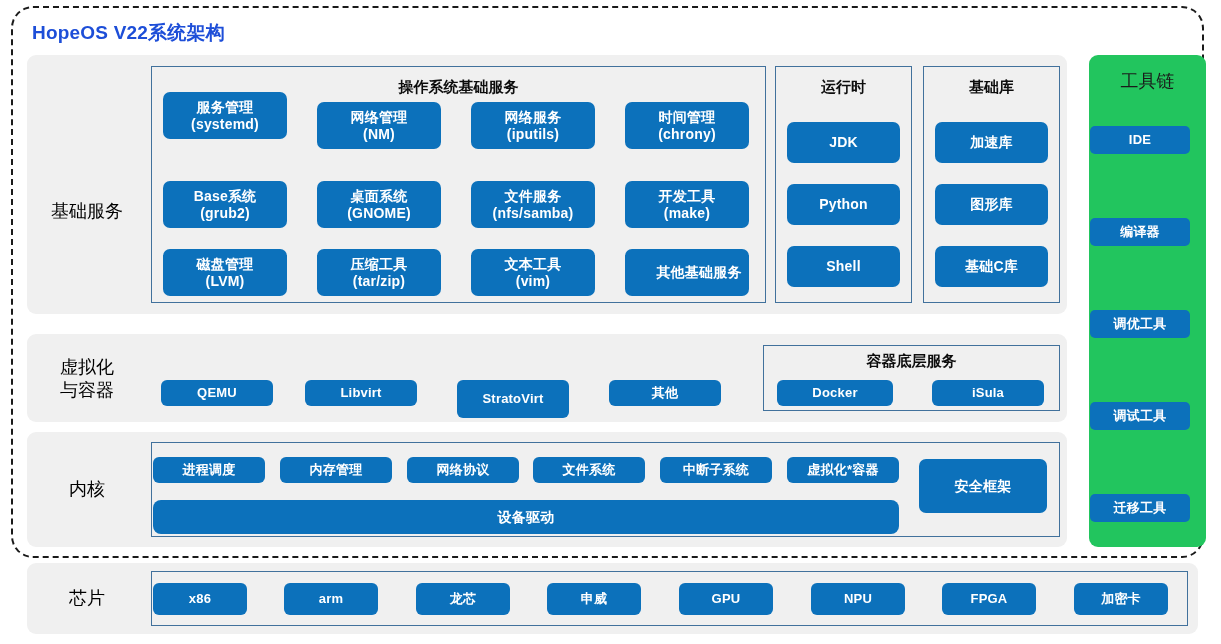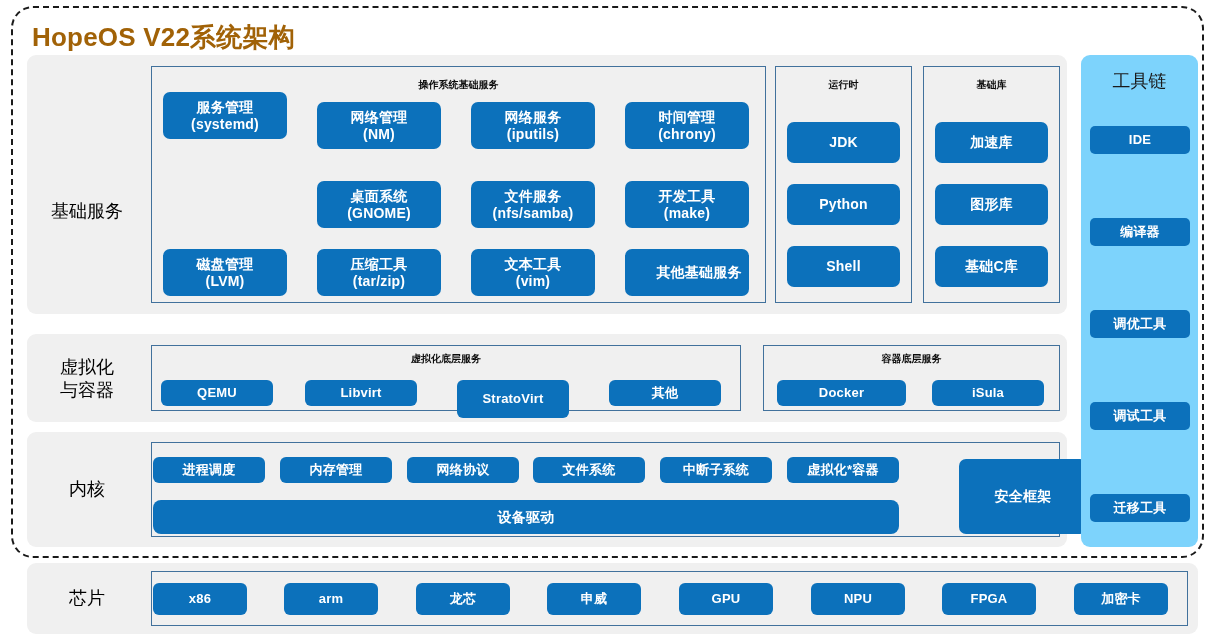--- a/index.html
+++ b/index.html
@@ -31,23 +31,23 @@
     border: 2px dashed #1a1a1a;
     border-radius: 22px;
     box-sizing: border-box;
     pointer-events: none;
   }
 
   .page-title {
     position: absolute;
     left: 32px;
     top: 20px;
-    font-size: 26px;
+    font-size: 19px;
     font-weight: bold;
-    color: #a16207;
+    color: #1d4ed8;
     letter-spacing: .2px;
     white-space: nowrap;
   }
 
   
   .band {
     position: absolute;
     background: #f0f0f0;
     border-radius: 9px;
     box-sizing: border-box;
@@ -69,21 +69,21 @@
     position: absolute;
     background: #f0f0f0;
     border: 1px solid #41719c;
     box-sizing: border-box;
   }
   .panel-title {
     position: absolute;
     left: 0;
     right: 0;
     text-align: center;
-    font-size: 10px;
+    font-size: 15px;
     font-weight: bold;
     color: #0d0d0d;
     white-space: nowrap;
   }
 
   
   .chip {
     position: absolute;
     background: #0c71bb;
     color: #ffffff;
@@ -100,23 +100,24 @@
     letter-spacing: .2px;
   }
   .chip.two-line { font-size: 14px; }
   .chip.small { font-size: 13px; border-radius: 6px; }
   .chip.tool { font-size: 13px; border-radius: 5px; }
   .chip.wide { border-radius: 8px; }
 
   
   .toolchain-band {
     position: absolute;
-    background: #7dd3fc;
+    background: #22c55e;
     border-radius: 9px;
     box-sizing: border-box;
+    margin-left: 8px;
   }
   .toolchain-title {
     position: absolute;
     left: 0; right: 0;
     text-align: center;
     font-size: 18px;
     color: #1a1a1a;
     white-space: nowrap;
   }
 </style>
@@ -139,20 +140,22 @@
 
   <div class="chip two-line" style="left:163px; top:92px; width:124px; height:47px;">服务管理
 (systemd)</div>
   <div class="chip two-line" style="left:317px; top:102px; width:124px; height:47px;">网络管理
 (NM)</div>
   <div class="chip two-line" style="left:471px; top:102px; width:124px; height:47px;">网络服务
 (iputils)</div>
   <div class="chip two-line" style="left:625px; top:102px; width:124px; height:47px;">时间管理
 (chrony)</div>
 
+  <div class="chip two-line" style="left:163px; top:181px; width:124px; height:47px;">Base系统
+(grub2)</div>
   <div class="chip two-line" style="left:317px; top:181px; width:124px; height:47px;">桌面系统
 (GNOME)</div>
   <div class="chip two-line" style="left:471px; top:181px; width:124px; height:47px;">文件服务
 (nfs/samba)</div>
   <div class="chip two-line" style="left:625px; top:181px; width:124px; height:47px;">开发工具
 (make)</div>
 
   <div class="chip two-line" style="left:163px; top:249px; width:124px; height:47px;">磁盘管理
 (LVM)</div>
   <div class="chip two-line" style="left:317px; top:249px; width:124px; height:47px;">压缩工具
@@ -173,50 +176,47 @@
   </div>
   <div class="chip" style="left:935px; top:122px; width:113px; height:41px;">加速库</div>
   <div class="chip" style="left:935px; top:184px; width:113px; height:41px;">图形库</div>
   <div class="chip" style="left:935px; top:246px; width:113px; height:41px;">基础C库</div>
 
   <div class="band" style="left:27px; top:334px; width:1040px; height:88px;"></div>
 
   <div class="band-label" style="left:27px; top:356px; width:120px;">虚拟化
 与容器</div>
 
-  <div class="panel" style="left:151px; top:345px; width:590px; height:66px;">
-    <div class="panel-title" style="top:6px;">虚拟化底层服务</div>
-  </div>
   <div class="chip small" style="left:161px; top:380px; width:112px; height:26px;">QEMU</div>
   <div class="chip small" style="left:305px; top:380px; width:112px; height:26px;">Libvirt</div>
   <div class="chip small" style="left:457px; top:380px; width:112px; height:38px;">StratoVirt</div>
   <div class="chip small" style="left:609px; top:380px; width:112px; height:26px;">其他</div>
 
   <div class="panel" style="left:763px; top:345px; width:297px; height:66px;">
     <div class="panel-title" style="top:6px;">容器底层服务</div>
   </div>
-  <div class="chip small" style="left:777px; top:380px; width:129px; height:26px;">Docker</div>
+  <div class="chip small" style="left:777px; top:380px; width:116px; height:26px;">Docker</div>
   <div class="chip small" style="left:932px; top:380px; width:112px; height:26px;">iSula</div>
 
   <div class="band" style="left:27px; top:432px; width:1040px; height:115px;"></div>
 
   <div class="band-label" style="left:27px; top:478px; width:120px;">内核</div>
 
   <div class="panel" style="left:151px; top:442px; width:909px; height:95px;"></div>
 
   <div class="chip small" style="left:153px; top:457px; width:112px; height:26px;">进程调度</div>
   <div class="chip small" style="left:280px; top:457px; width:112px; height:26px;">内存管理</div>
   <div class="chip small" style="left:407px; top:457px; width:112px; height:26px;">网络协议</div>
   <div class="chip small" style="left:533px; top:457px; width:112px; height:26px;">文件系统</div>
   <div class="chip small" style="left:660px; top:457px; width:112px; height:26px;">中断子系统</div>
   <div class="chip small" style="left:787px; top:457px; width:112px; height:26px;">虚拟化*容器</div>
 
   <div class="chip wide" style="left:153px; top:500px; width:746px; height:34px;">设备驱动</div>
 
-  <div class="chip" style="left:919px; top:459px; width:128px; height:75px;margin-left:40px;">安全框架</div>
+  <div class="chip" style="left:919px; top:459px; width:128px; height:54px;">安全框架</div>
 
   <div class="toolchain-band" style="left:1081px; top:55px; width:117px; height:492px;">
     <div class="toolchain-title" style="top:14px;">工具链</div>
   </div>
   <div class="chip tool" style="left:1090px; top:126px; width:100px; height:28px;">IDE</div>
   <div class="chip tool" style="left:1090px; top:218px; width:100px; height:28px;">编译器</div>
   <div class="chip tool" style="left:1090px; top:310px; width:100px; height:28px;">调优工具</div>
   <div class="chip tool" style="left:1090px; top:402px; width:100px; height:28px;">调试工具</div>
   <div class="chip tool" style="left:1090px; top:494px; width:100px; height:28px;">迁移工具</div>
 

